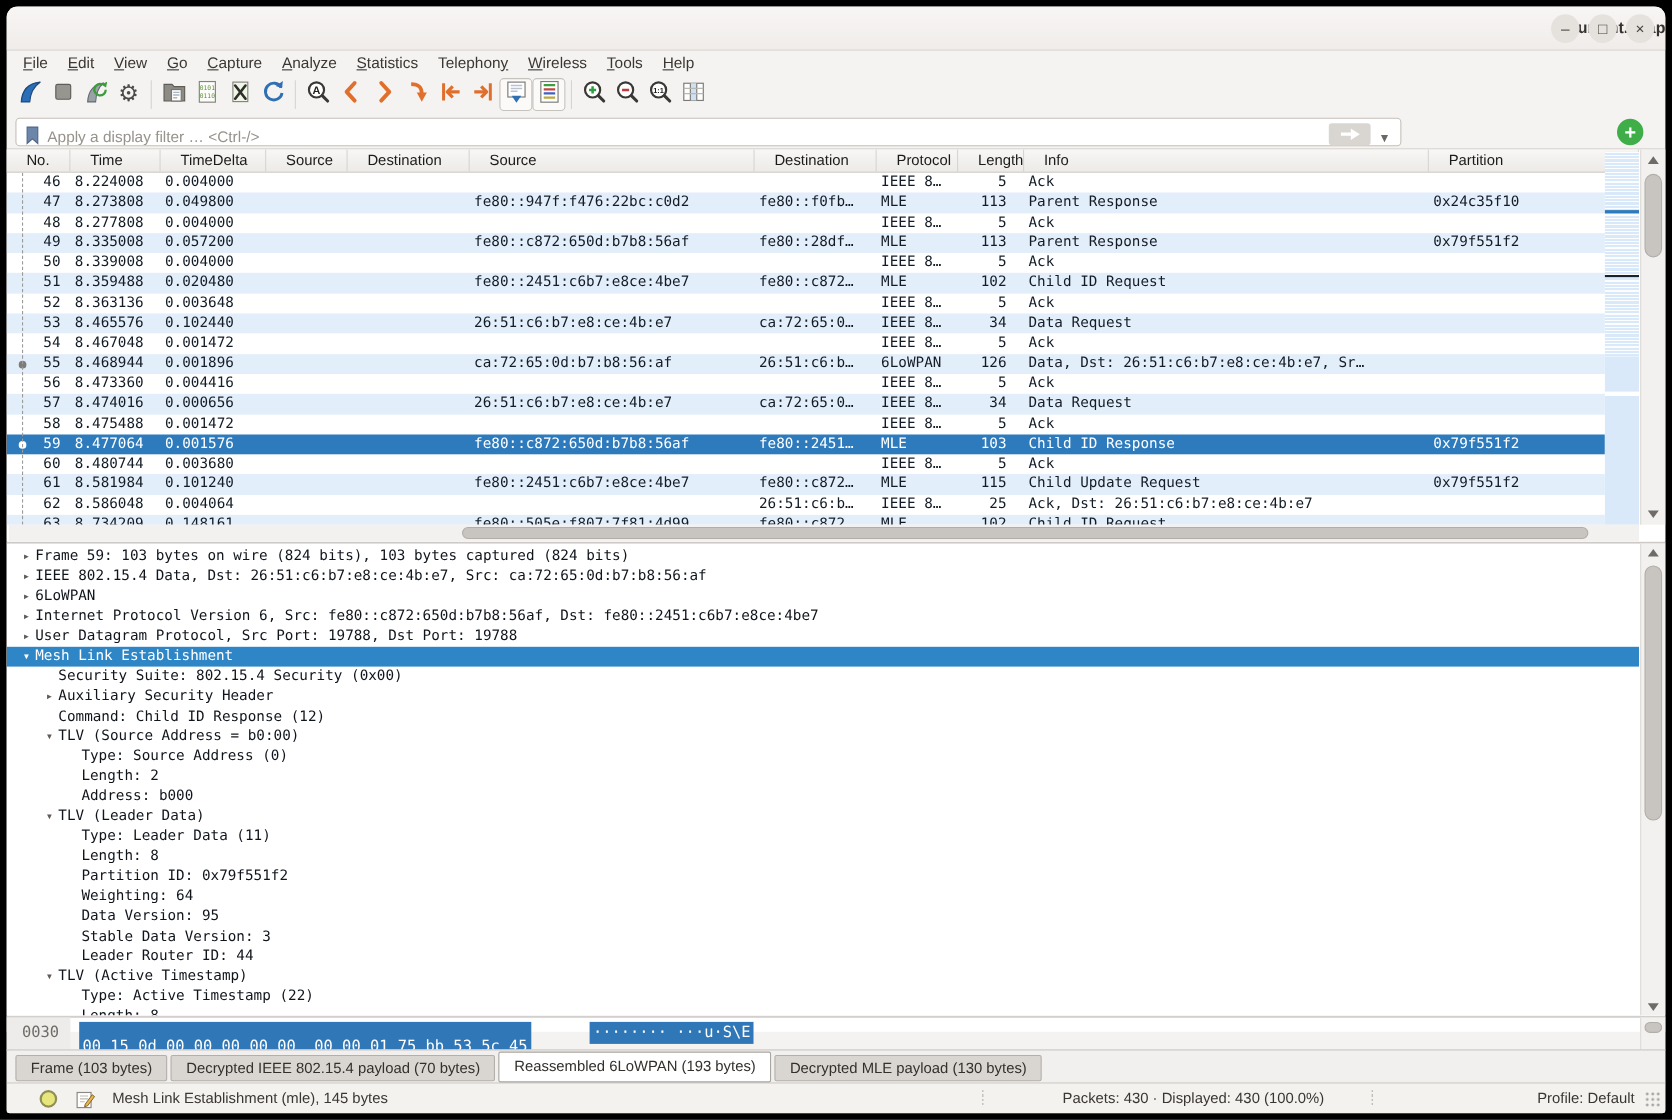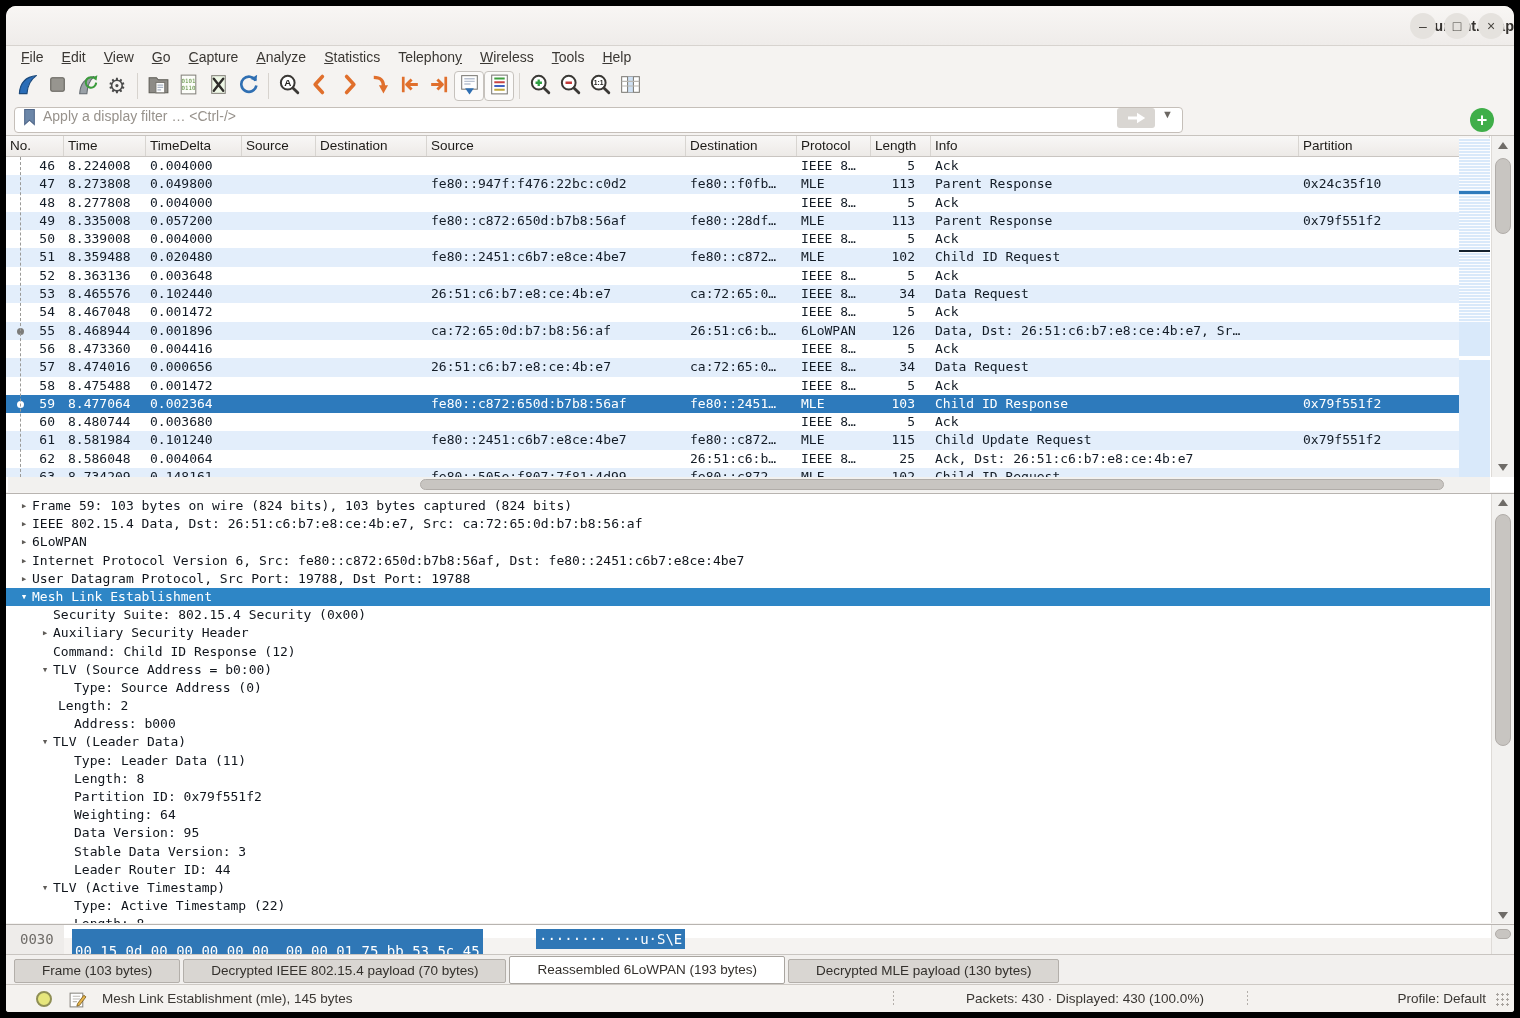--- a/index.html
+++ b/index.html
@@ -23,39 +23,39 @@
 
   
   .toolbar { height:36px; display:flex; align-items:center; padding-left:6px; }
   .tbtn { width:30px; height:30px; display:flex; align-items:center; justify-content:center; }
   .tbtn.framed { border:1px solid #c6c2bd; border-radius:4px; background:#fbfaf9; }
   .tsep { width:1px; height:26px; background:#d7d3ce; margin:0 5px; }
   .g { font-family:"DejaVu Sans",sans-serif; line-height:1; }
 
   
   .filterbar { height:32px; border-bottom:1px solid #c8c4bf; position:relative; }
-  .fwrap { position:absolute; left:8px; top:3px; width:1169px; height:26px; background:#fff;
-           border:1px solid #c5bfb9; border-radius:4px; display:flex; align-items:flex-start; }
+  .fwrap { position:absolute; left:8px; top:3px; width:1260px; height:26px; background:#fff;
+           border:1px solid #c5bfb9; border-radius:4px; display:flex; align-items:flex-end; }
   .fbookmark { margin:0 6px 0 7px; display:flex; }
   .finput { flex:1; border:none; outline:none; font-size:14px; color:#333; background:transparent;
             font-family:"Liberation Sans","DejaVu Sans",sans-serif; }
   .finput::placeholder { color:#97928c; }
   .fapply { width:38px; height:20px; background:#d9d6d2; border-radius:3px; margin-right:7px;
             display:flex; align-items:center; justify-content:center; }
   .fcaret { color:#6b6762; margin-right:9px; font-size:11px; }
   .fplus { position:absolute; left:1464px; top:4px; width:24px; height:24px; border-radius:50%;
            background:var(--green,#3fae49); color:#fff; font-size:18px; font-weight:bold;
            display:flex; align-items:center; justify-content:center; }
 
   
   .plist { position:absolute; left:0; top:130px; width:1508px; height:356px; background:#fff; }
   .phead { position:absolute; left:0; top:0; height:21px; width:1484px; display:grid;
            grid-template-columns:var(--cols); background:linear-gradient(#f8f7f6,#edeae7);
            border-bottom:1px solid #c9c5c1; font-size:13.5px; color:#1d1b18; }
-  .phead .hc { border-right:1px solid #d8d5d1; padding:2px 4px; overflow:hidden; white-space:nowrap; }
+  .phead .hc { border-right:1px solid #d8d5d1; padding:2px 18px; overflow:hidden; white-space:nowrap; }
   .prows { position:absolute; left:0; top:21px; width:1453px; height:320px; overflow:hidden;
            font:13px/18.3px "DejaVu Sans Mono",monospace; color:#131c26; }
   .prow { display:grid; grid-template-columns:var(--cols); height:18.3px; position:relative; white-space:nowrap; }
   .prow.alt { background:var(--rowalt,#e3eefb); }
   .prow.sel { background:var(--accent,#2d7abc); color:#fff; }
   .pc { padding:0 4px; overflow:hidden; }
   .pc.no { text-align:right; padding-right:9px; }
   .pc.len { text-align:right; padding-right:16px; }
   .relline { position:absolute; left:14px; top:0; height:320px; border-left:1px dashed #9a9a98; pointer-events:none; }
   .reldot { position:absolute; left:11px; top:6px; width:7px; height:7px; border-radius:50%; background:#7c7c7a; }
@@ -92,21 +92,21 @@
   .hexpane { position:absolute; left:0; top:918px; width:1508px; height:14px; background:#fff;
              border-top:1px solid #b8b4b0; font:14px/20px "DejaVu Sans Mono",monospace; }
   .hexoffcol { position:absolute; left:0; top:0; width:58px; height:30px; background:#eeecea; }
   .hexoff { position:absolute; left:14px; top:4px; color:#6f6c68; white-space:pre; }
   .hexbytes { position:absolute; left:66px; top:4px; background:var(--hsel,#2f77b6); color:#fff; padding:12px 3px; white-space:pre; }
   .hexascii { position:absolute; left:530px; top:4px; background:var(--hsel,#2f77b6); color:#fff; padding:0 3px; white-space:pre; }
 
   
   .tabbar { position:absolute; left:0; top:948px; width:1508px; height:30px; background:#f2f0ee;
             border-top:1px solid #c9c5c1; display:flex; align-items:flex-start; padding-left:8px; }
-  .tab { margin-top:4px; height:24px; line-height:22px; padding:0 27px; font-size:13.5px; color:#33302c;
+  .tab { margin-top:4px; height:24px; line-height:22px; padding:0 13px; font-size:13.5px; color:#33302c;
          background:#d9d6d2; border:1px solid #b3afaa; margin-right:3px; border-radius:2px; white-space:nowrap; }
   .tab.active { margin-top:1px; height:28px; line-height:26px; background:#fff; border-color:#a9a5a0; z-index:2; }
 
   
   .statusbar { position:absolute; left:0; top:978px; width:1508px; height:28px; background:#f4f2ef;
                border-top:1px solid #cdc9c4; font-size:13.5px; color:#3a3733; }
   .expert { position:absolute; left:30px; top:6px; width:16px; height:16px; border-radius:50%;
             background:#e6e67c; border:2px solid #8f8f55; }
   .editic { position:absolute; left:62px; top:5px; display:flex; }
   .fieldinfo { position:absolute; left:96px; top:6px; }
@@ -479,21 +479,21 @@
           <span class="pc src2"></span>
           <span class="pc dst2"></span>
           <span class="pc proto">IEEE 8…</span>
           <span class="pc len">5</span>
           <span class="pc info">Ack</span>
           <span class="pc part"></span>
         </div>
         <div class="prow sel">
           <span class="pc no">59</span>
           <span class="pc time">8.477064</span>
-          <span class="pc delta">0.002364</span>
+          <span class="pc delta">0.001576</span>
           <span class="pc src"></span>
           <span class="pc dst"></span>
           <span class="pc src2">fe80::c872:650d:b7b8:56af</span>
           <span class="pc dst2">fe80::2451…</span>
           <span class="pc proto">MLE</span>
           <span class="pc len">103</span>
           <span class="pc info">Child ID Response</span>
           <span class="pc part">0x79f551f2</span>
           <span class="reldot"></span>
         </div>
@@ -605,21 +605,21 @@
           <span>Command: Child ID Response (12)</span>
         </div>
         <div class="trow" style="padding-left: 31px;">
           <span class="arr">▾</span>
           <span>TLV (Source Address = b0:00)</span>
         </div>
         <div class="trow" style="padding-left: 52px;">
           <span class="arr"></span>
           <span>Type: Source Address (0)</span>
         </div>
-        <div class="trow" style="padding-left: 52px; flex-direction: column;">
+        <div class="trow" style="padding-left: 52px;">
           <span class="arr"></span>
           <span>Length: 2</span>
         </div>
         <div class="trow" style="padding-left: 52px;">
           <span class="arr"></span>
           <span>Address: b000</span>
         </div>
         <div class="trow" style="padding-left: 31px;">
           <span class="arr">▾</span>
           <span>TLV (Leader Data)</span>

